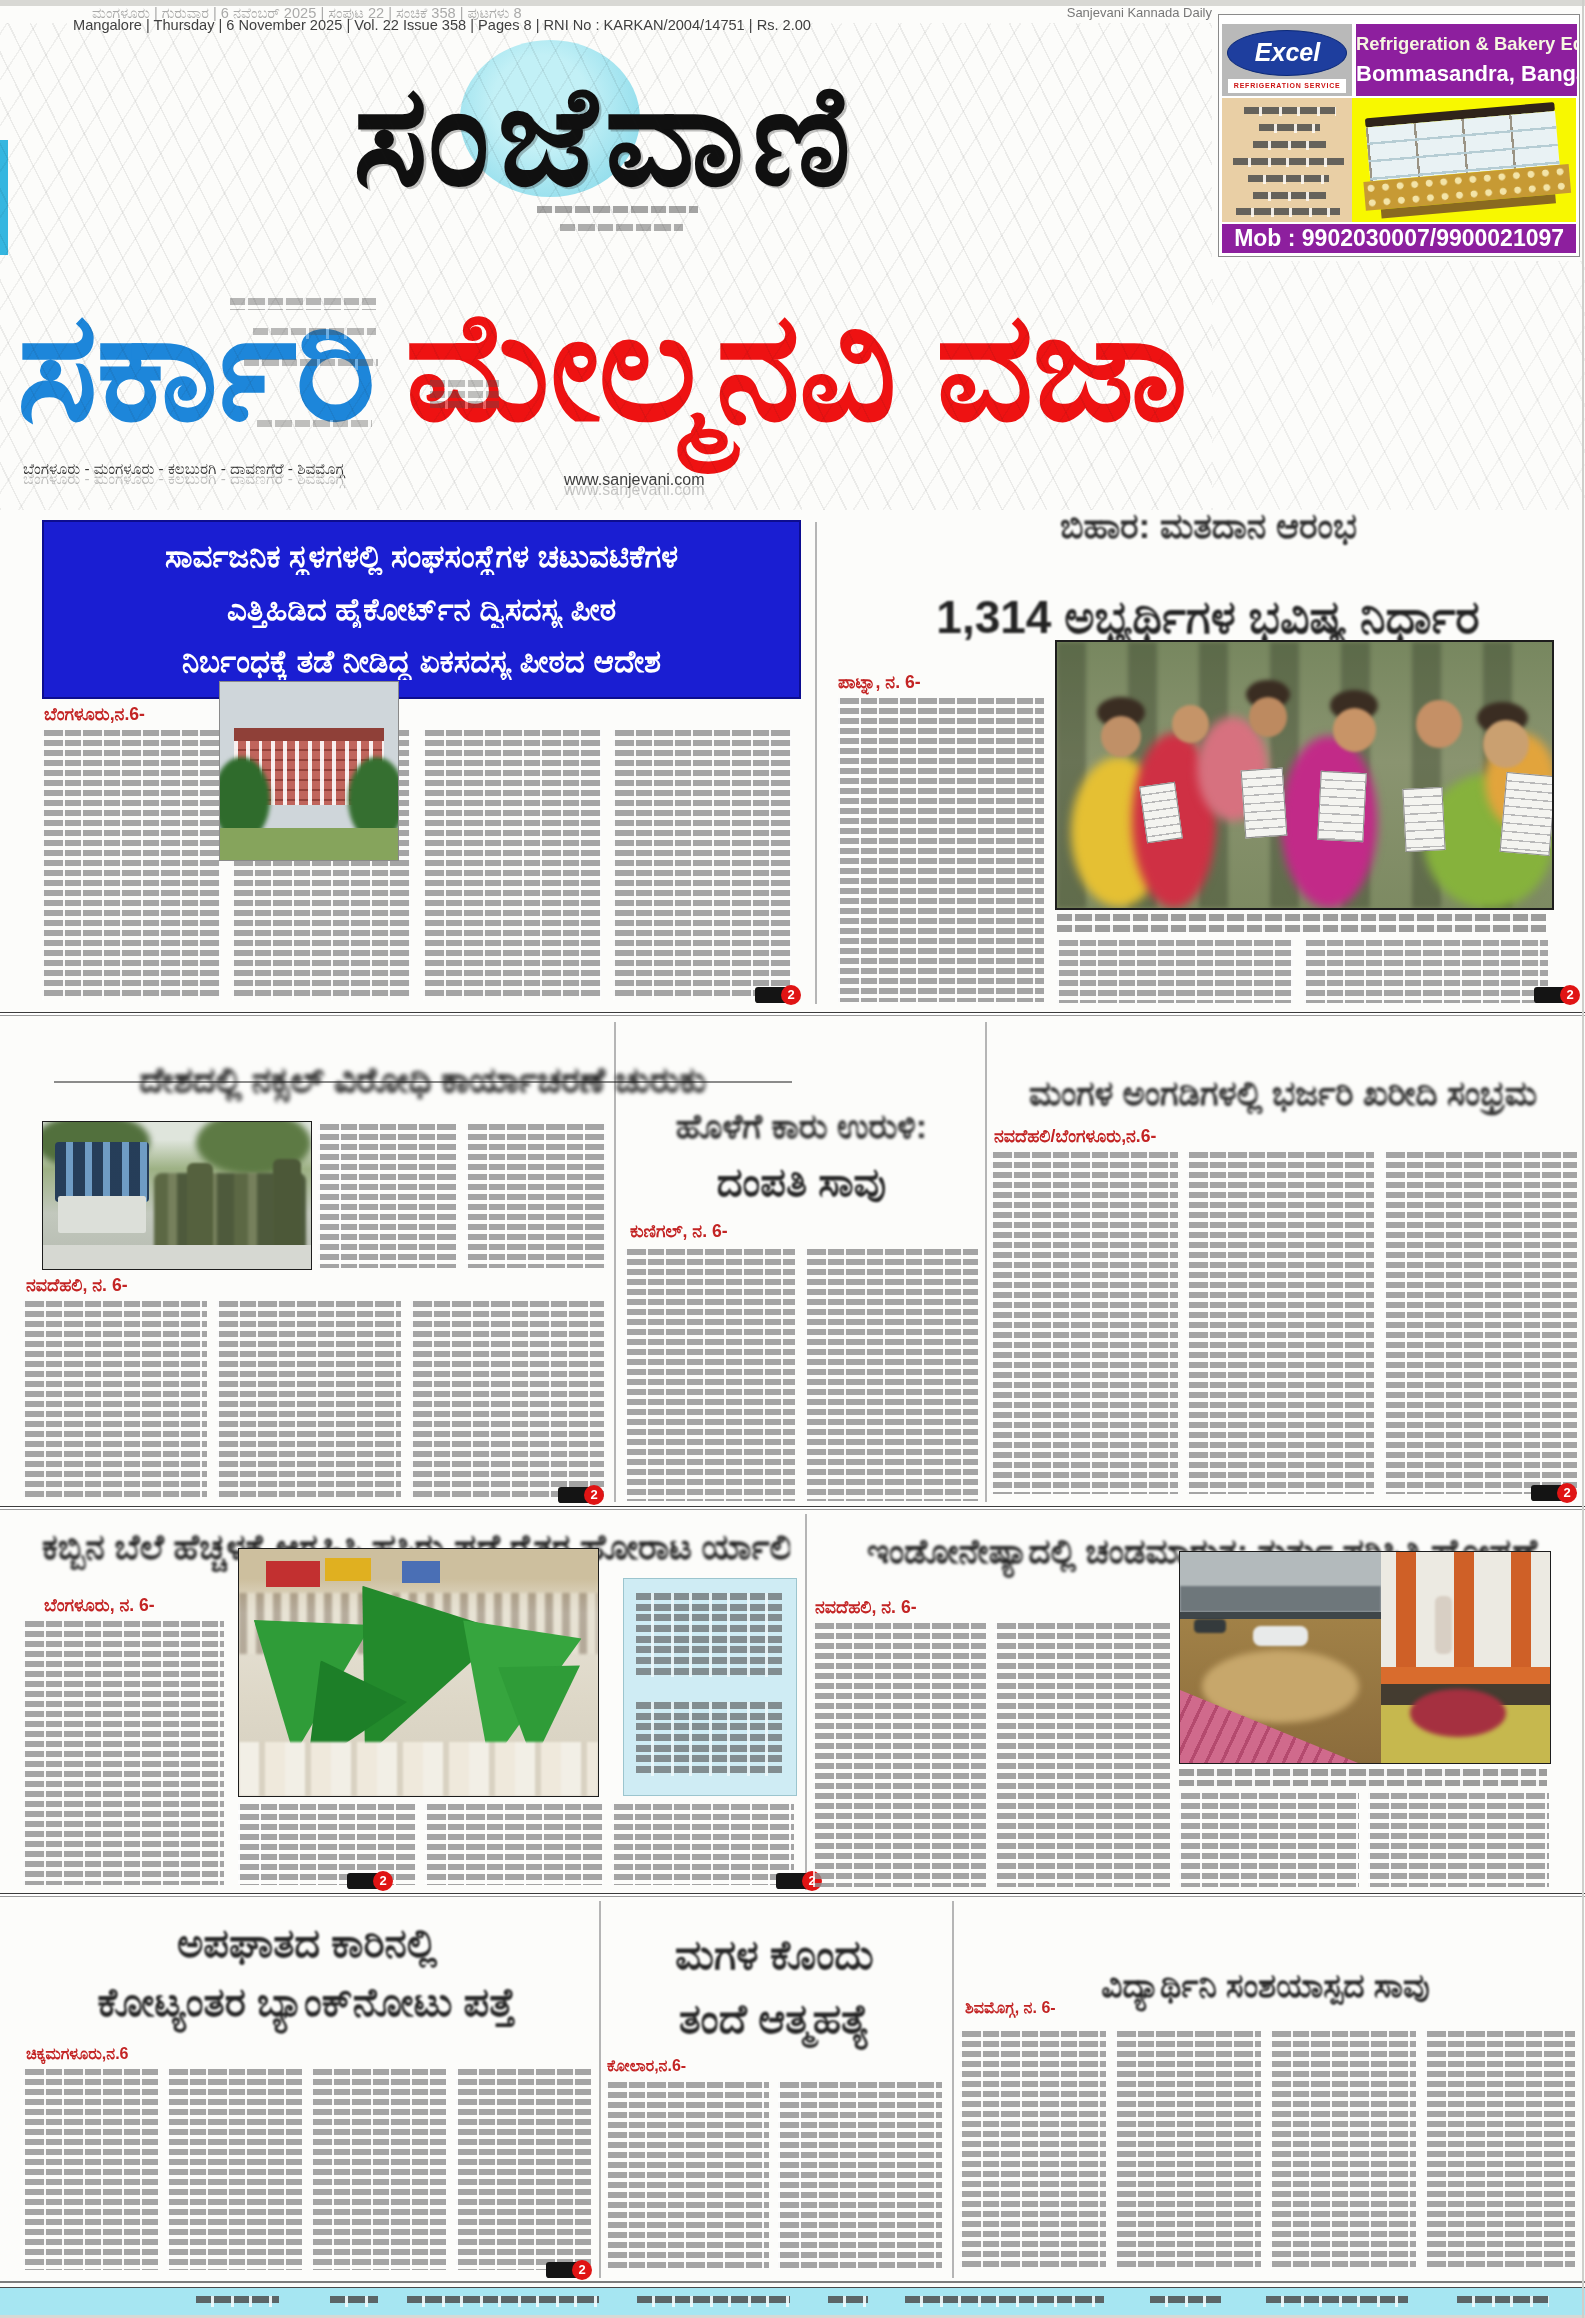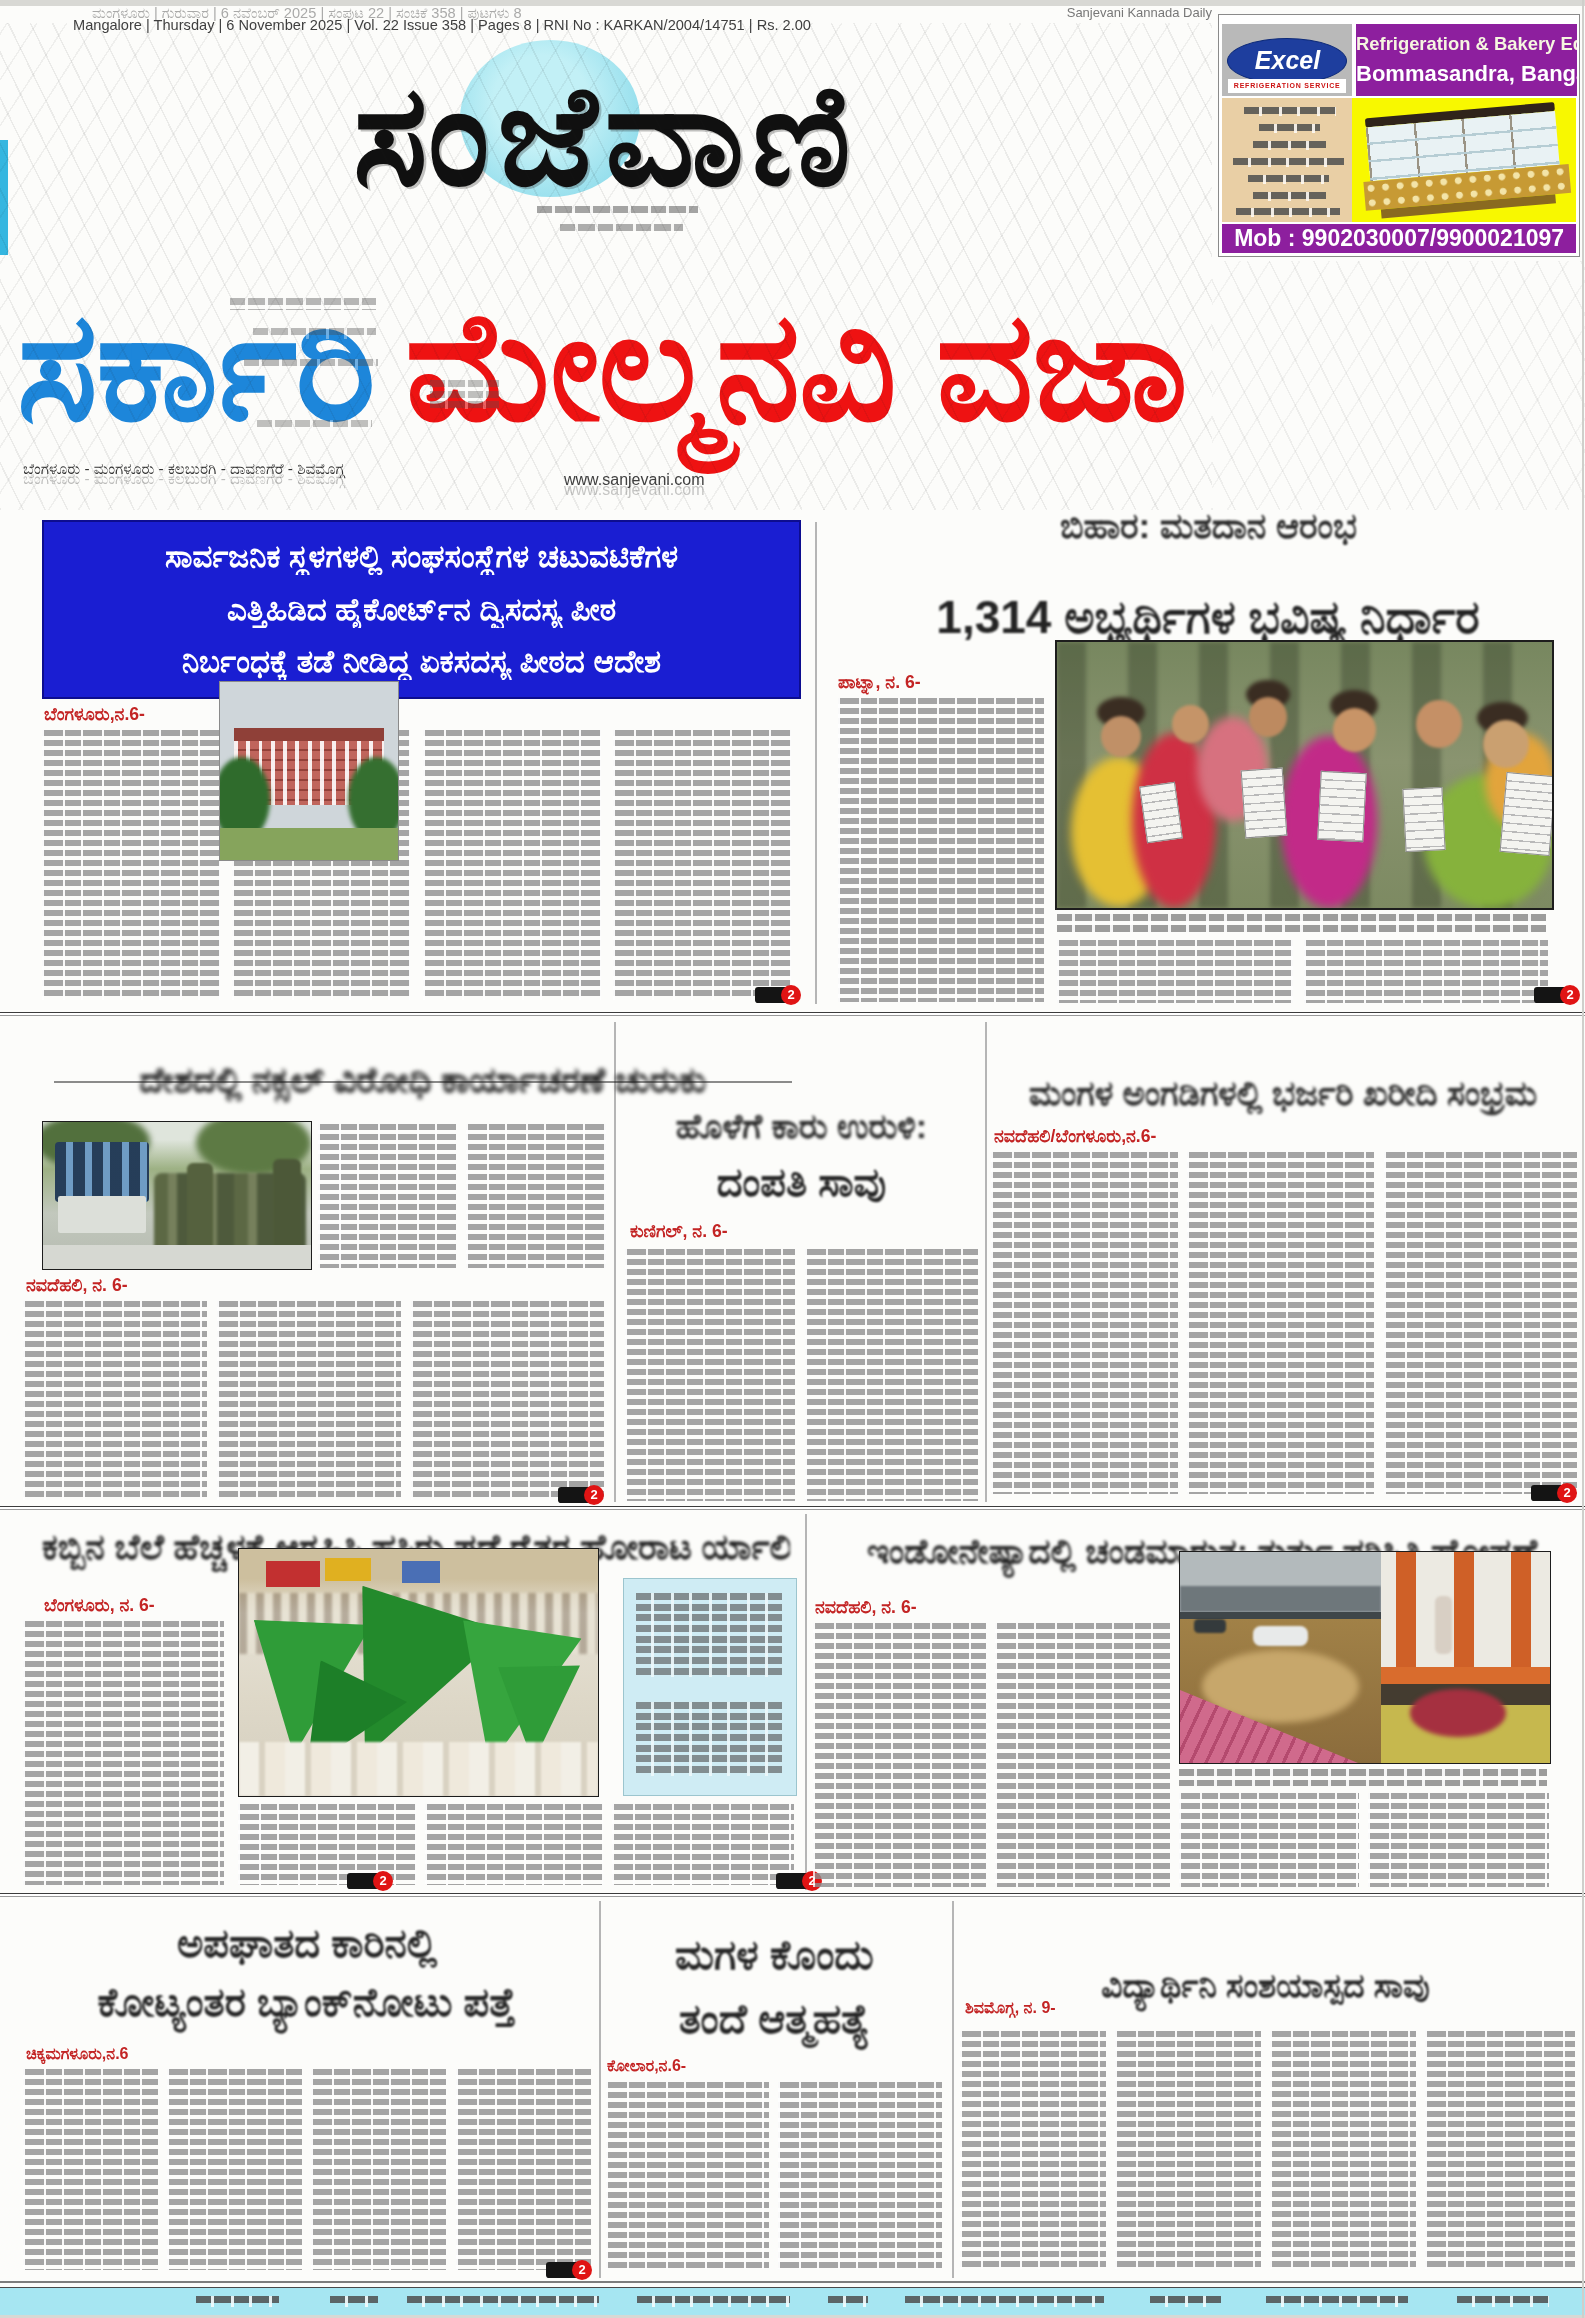--- a/index.html
+++ b/index.html
@@ -49,21 +49,21 @@
   <div class="abs" style="left:460px;top:40px;width:180px;height:157px;border-radius:50%;
               background:radial-gradient(circle at 45% 40%, #c2f0f6 0 35%, #8fdceb 80%, #7ccfe2);"></div>
   <div class="abs" style="left:31px;top:37px;width:1150px;height:207px;font-size:140px;line-height:198px;font-weight:bold;
               color:#101010;text-align:center;letter-spacing:7.7px;text-shadow:2.3px 2.3px 0 rgba(40,40,40,.28);">ಸಂಜೆವಾಣಿ</div>
   <div class="abs tx-d" style="left:537px;top:206px;width:161px;height:10px;opacity:.5;"></div>
   <div class="abs tx-d" style="left:560px;top:224px;width:123px;height:9.2px;opacity:.45;"></div>
   <div class="abs" style="left:0;top:140px;width:7.7px;height:115px;background:#35b6e0;"></div>
 
   <div class="abs" style="left:1218px;top:14px;width:360px;height:241px;background:#fff;border:1.5px solid #8a8a8a;">
     <div class="abs" style="left:3.1px;top:9.2px;width:130px;height:72px;background:#b9b9b9;">
-      <div class="abs" style="left:5.4px;top:6.1px;width:118px;height:44px;background:#1e3e9e;border-radius:50%;border:1.5px solid #0d2a78;margin-top:8px;">
+      <div class="abs" style="left:5.4px;top:6.1px;width:118px;height:44px;background:#1e3e9e;border-radius:50%;border:1.5px solid #0d2a78;">
         <div style="width:100%;text-align:center;color:#fff;font-size:25px;font-weight:bold;font-style:italic;line-height:43px;">Excel</div>
       </div>
       <div class="abs" style="left:6.1px;top:55px;width:118px;height:14px;background:#fff;color:#cc1212;font-size:7px;font-weight:bold;
                   text-align:center;line-height:14px;letter-spacing:0.8px;">REFRIGERATION SERVICE</div>
     </div>
     <div class="abs" style="left:137px;top:9.2px;width:221px;height:72px;background:#8d1f9e;">
       <div style="text-align:center;color:#f6f6e0;font-size:18.4px;font-weight:bold;margin-top:9.2px;white-space:nowrap;overflow:hidden;">Refrigeration &amp; Bakery Equipment</div>
       <div style="text-align:center;color:#ffffff;font-size:22px;font-weight:bold;margin-top:6.1px;white-space:nowrap;overflow:hidden;">Bommasandra, Bangalore</div>
     </div>
     <div class="abs" style="left:3.1px;top:83px;width:130px;height:124px;background:#e9cfa5;">
@@ -303,21 +303,21 @@
     <span class="dot">2</span>
   </div>
 
   <div class="abs hb blur1" style="left:606px;top:1930px;width:337px;height:57px;font-size:41px;line-height:51px;">ಮಗಳ ಕೊಂದು</div>
   <div class="abs hb blur1" style="left:606px;top:1993px;width:337px;height:58px;font-size:41px;line-height:52px;">ತಂದೆ ಆತ್ಮಹತ್ಯೆ</div>
   <div class="abs dl" style="left:607px;top:2057px;font-size:16px;">ಕೋಲಾರ,ನ.6-</div>
   <div class="abs tx" style="left:606px;top:2082px;width:163px;height:187px;"></div>
   <div class="abs tx" style="left:778px;top:2082px;width:164px;height:187px;"></div>
 
   <div class="abs hb blur1" style="left:997px;top:1964px;width:537px;height:49px;font-size:33px;line-height:44px;">ವಿದ್ಯಾರ್ಥಿನಿ ಸಂಶಯಾಸ್ಪದ ಸಾವು</div>
-  <div class="abs dl" style="left:965px;top:1999px;font-size:16px;">ಶಿವಮೊಗ್ಗ, ನ. 9-</div>
+  <div class="abs dl" style="left:965px;top:1999px;font-size:16px;">ಶಿವಮೊಗ್ಗ, ನ. 6-</div>
   <div class="abs tx" style="left:960px;top:2031px;width:146px;height:238px;"></div>
   <div class="abs tx" style="left:1115px;top:2031px;width:146px;height:238px;"></div>
   <div class="abs tx" style="left:1270px;top:2031px;width:146px;height:238px;"></div>
   <div class="abs tx" style="left:1425px;top:2031px;width:150px;height:238px;"></div>
 
   <div class="abs" style="left:0;top:2281px;width:1585px;height:1.5px;background:#7d7d7d;"></div>
   <div class="abs" style="left:0;top:2287px;width:1585px;height:28px;background:#a6e6f2;border-top:1.5px solid #4a4a4a;border-bottom:2.3px solid #49b6c8;">
     <div class="abs tx-d" style="left:196px;top:7.7px;width:83px;height:11.5px;"></div>
     <div class="abs tx-d" style="left:330px;top:7.7px;width:48px;height:11.5px;"></div>
     <div class="abs tx-d" style="left:407px;top:7.7px;width:192px;height:11.5px;"></div>

